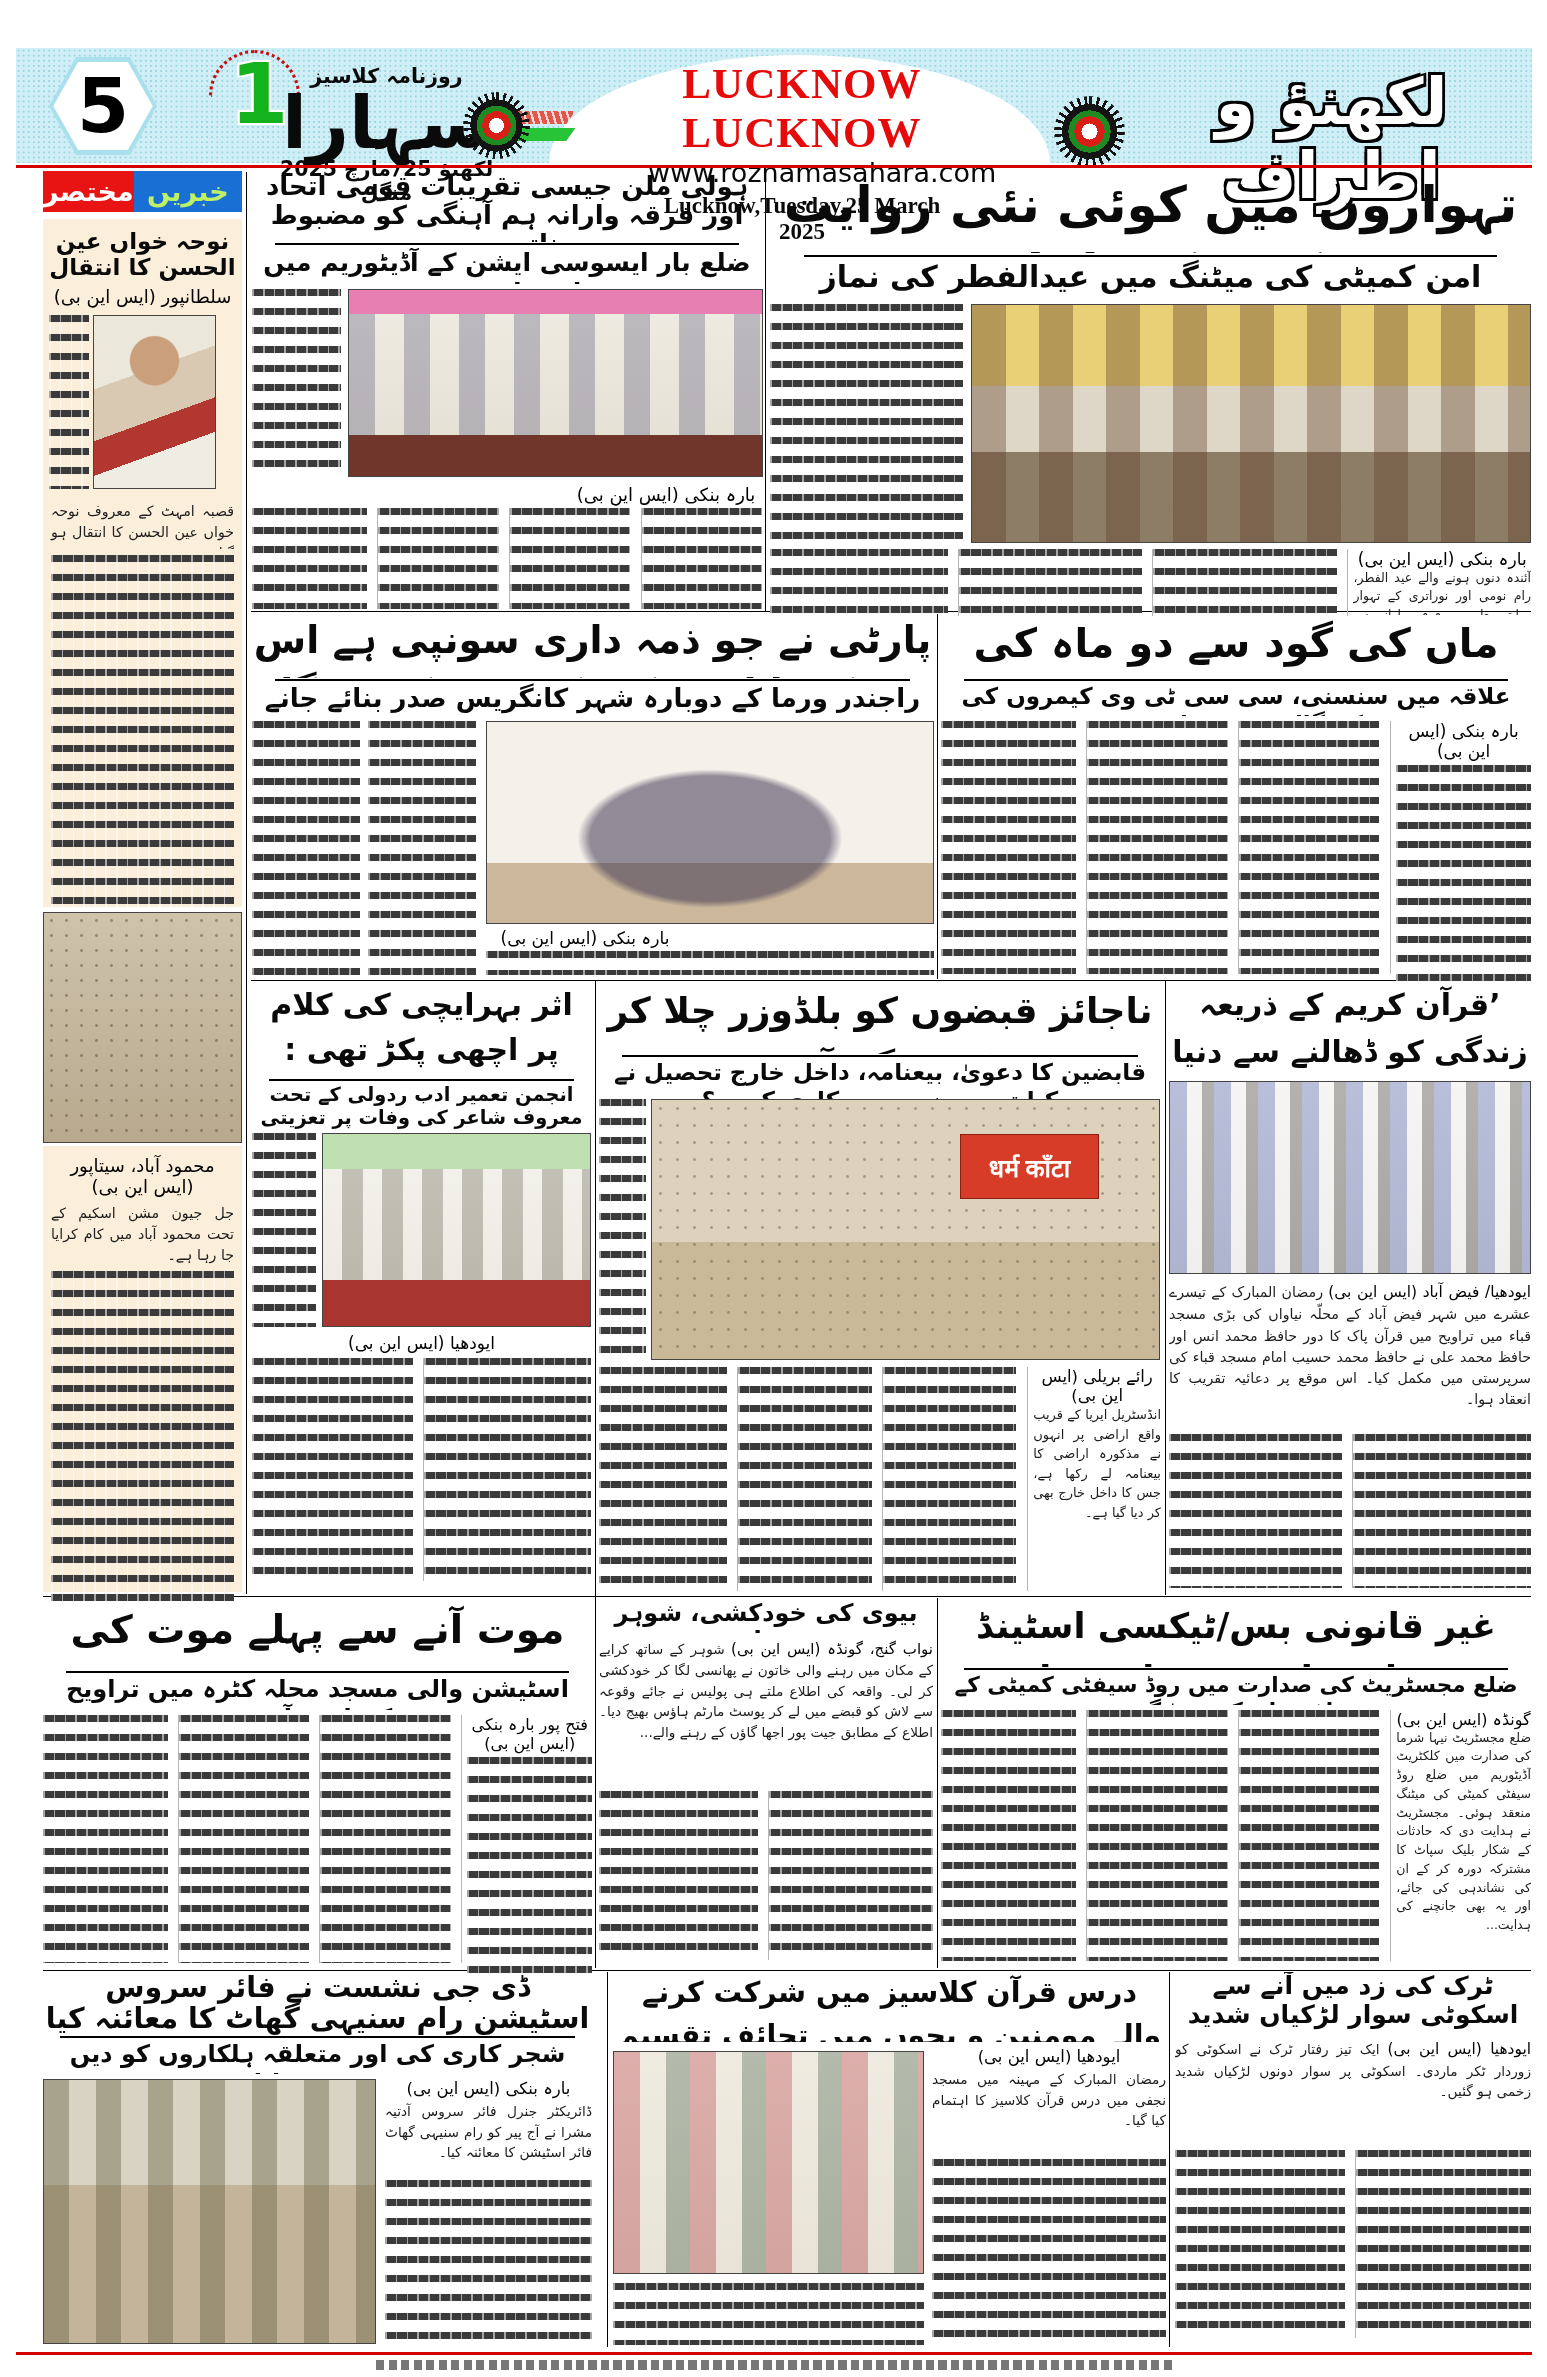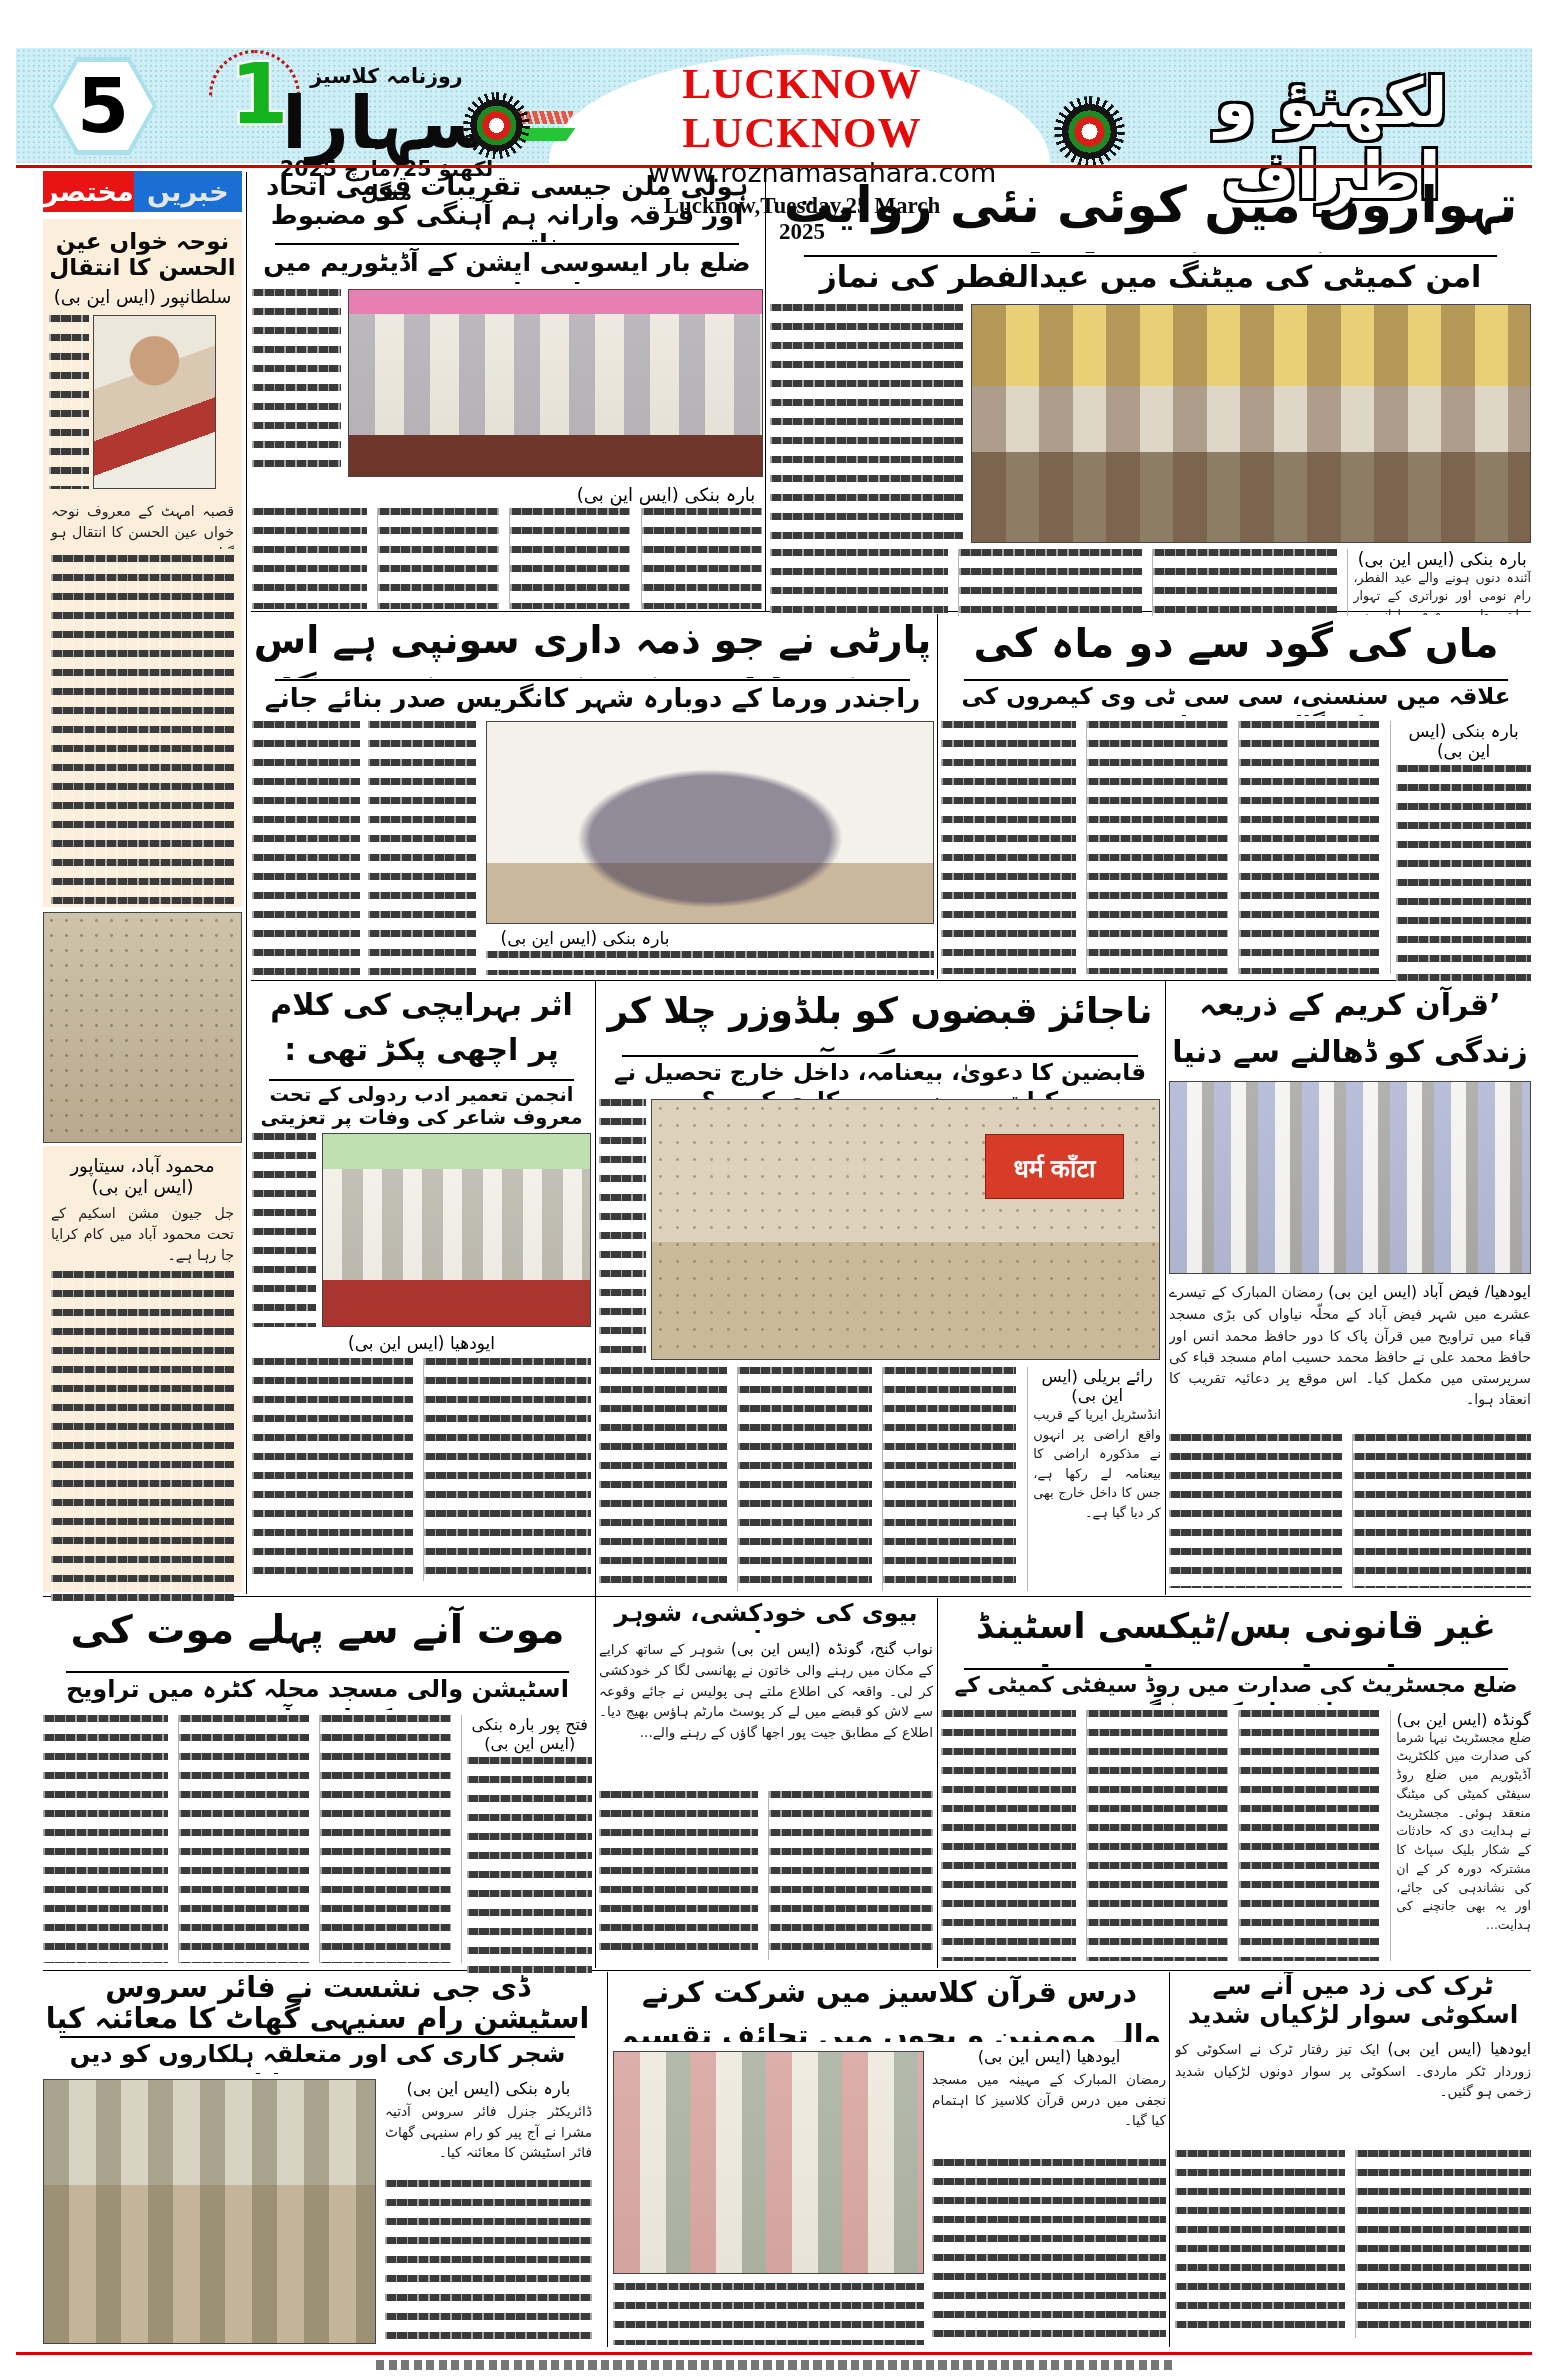--- a/index.html
+++ b/index.html
@@ -39,21 +39,21 @@
   .flagbar{height:12.5px;width:74px;transform:skewX(-35deg);}
   .sec-en{font-family:"Liberation Serif",serif;font-weight:bold;color:#e60b0b;font-size:43px;letter-spacing:1.1px;}
   .site{font-size:27px;color:#0a0a0a;}
   .date-en{font-family:"Liberation Serif",serif;font-weight:bold;font-size:23px;color:#0a0a0a;}
   .sec-ur{font-size:64px;font-weight:900;color:#ffffff;
           text-shadow:-2.8px -2.8px 0 #000,2.8px -2.8px 0 #000,-2.8px 2.8px 0 #000,2.8px 2.8px 0 #000,0 3.4px 0 #000;}
   .redline{background:#d40000;}
   
   .brief-lab{display:flex;height:41px;}
   .brief-red{background:#e81414;color:#fff;font-weight:900;font-size:27px;display:flex;align-items:center;justify-content:center;flex:0 0 45%;}
-  .brief-blue{background:#1a6fd4;color:#e5e5e5;font-weight:900;font-size:27px;display:flex;align-items:center;justify-content:center;flex:1;}
+  .brief-blue{background:#1a6fd4;color:#bef264;font-weight:900;font-size:27px;display:flex;align-items:center;justify-content:center;flex:1;}
   .cream{background:#fbeeda;}
   
   .ph-oldman{background:
       radial-gradient(circle at 50% 26%,#caa07c 0 17%,rgba(0,0,0,0) 18%),
       linear-gradient(160deg,#ece7db 0 34%,#d9c9b2 34% 58%,#b23730 58% 74%,#efece4 74%);}
   .ph-holi{background:
       linear-gradient(180deg,#e77fb3 0 13%,rgba(0,0,0,0) 13%),
       linear-gradient(0deg,#70362b 0 22%,rgba(0,0,0,0) 22%),
       repeating-linear-gradient(90deg,rgba(70,70,110,.30) 0 26px,rgba(0,0,0,0) 26px 55px),
       linear-gradient(#efece3,#e4ded2);}
@@ -246,21 +246,21 @@
     </div>
   </div>
 
   <div class="abs" style="left:599px;top:982px;width:562px;height:611px;">
     <div class="hl ur" style="font-size:36px;height:72px;line-height:1.6;">ناجائز قبضوں کو بلڈوزر چلا کر کرایا گیا آزاد</div>
     <div class="hrule" style="margin:1.1px 23px;"></div>
     <div class="subhead ur" style="font-size:23px;height:40px;margin-top:2.3px;">قابضین کا دعویٰ، بیعنامہ، داخل خارج تحصیل نے کیا تو پھر زمین سرکاری کیسے؟</div>
     <div style="position:relative;height:265px;">
       <div class="sim abs" style="left:0;top:0;width:47px;height:261px;"></div>
       <div class="photo ph-demo abs" style="left:52px;top:0;width:509px;height:261px;">
-        <div class="sign abs" style="left:333px;top:34px;width:137px;height:63px;font-size:25px;font-family:Liberation Sans, sans-serif;">धर्म काँटा</div>
+        <div class="sign abs" style="left:308px;top:34px;width:137px;height:63px;font-size:25px;font-family:Liberation Serif, serif;">धर्म काँटा</div>
       </div>
     </div>
     <div class="cols" style="height:224px;margin-top:3.4px;">
       <div class="col">
         <div class="byline ur" style="font-size:16.5px;">رائے بریلی (ایس این بی)</div>
         <div class="lead ur" style="font-size:13px;height:194px;">انڈسٹریل ایریا کے قریب واقع اراضی پر انہوں نے مذکورہ اراضی کا بیعنامہ لے رکھا ہے، جس کا داخل خارج بھی کر دیا گیا ہے۔</div>
       </div>
       <div class="col sim"></div>
       <div class="col sim"></div>
       <div class="col sim"></div>

